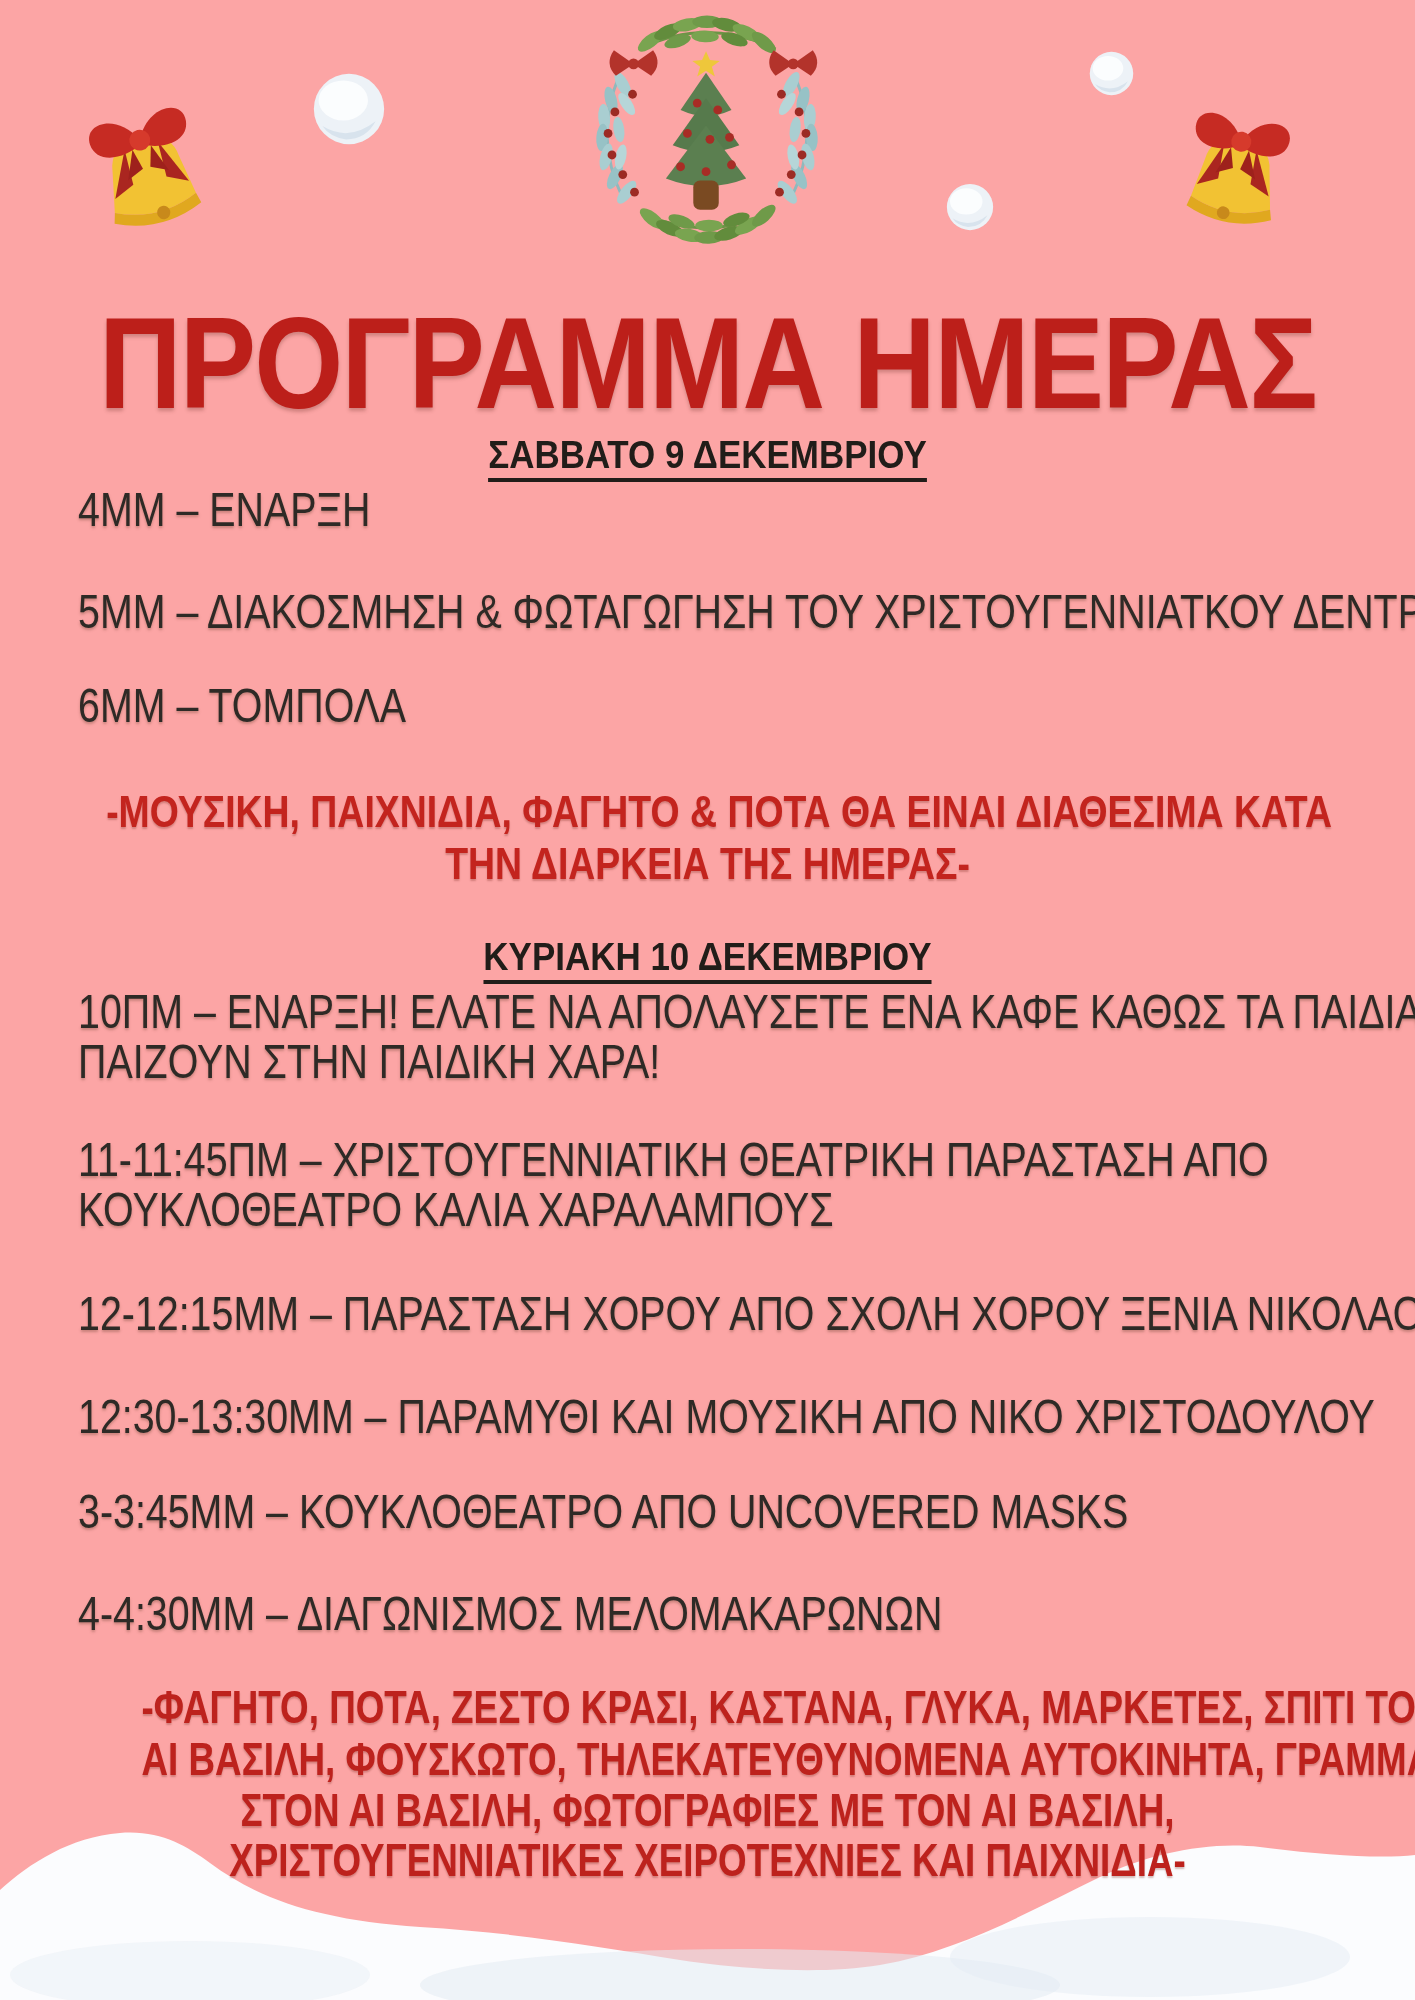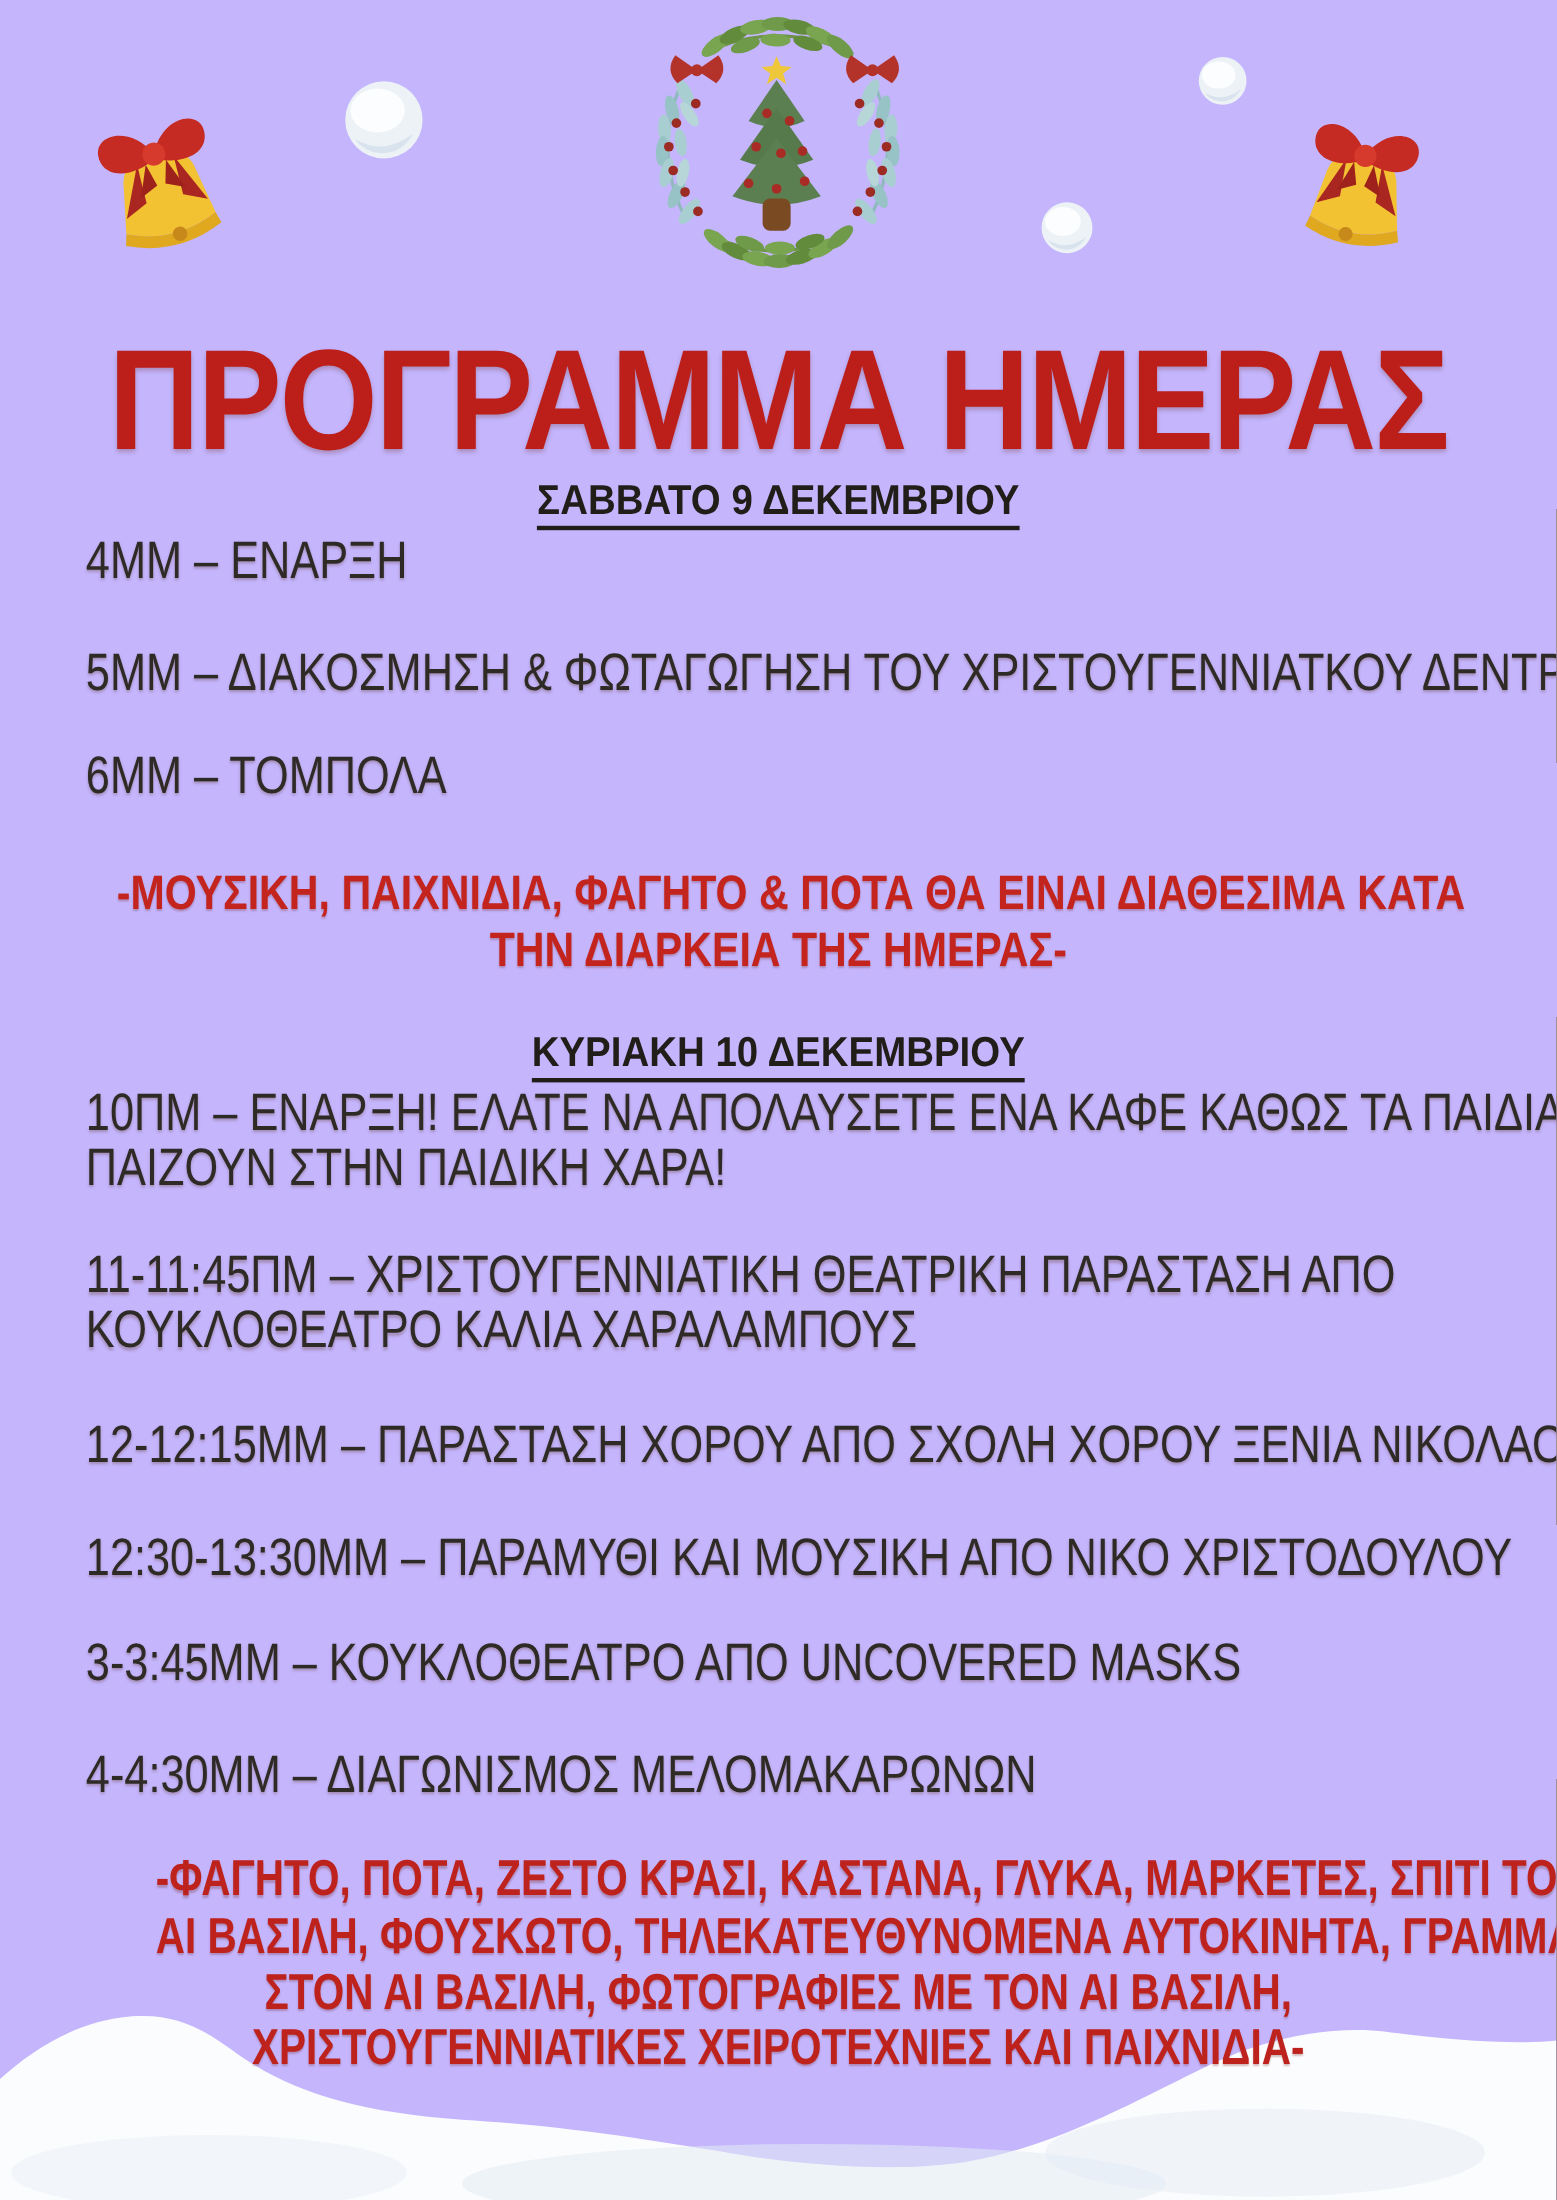--- a/index.html
+++ b/index.html
@@ -1,20 +1,20 @@
 <!DOCTYPE html>
 <html><head>
 <meta charset="utf-8">
 <style>
   html,body { margin:0; padding:0; background:#8a7354; }
   .poster {
     position:relative;
     width:1415px; height:2000px;
     margin:0 auto;
-    background:#c4b5fd;
+    background:#fca5a5;
     overflow:hidden;
     font-family:"Liberation Sans", sans-serif;
   }
   .abs { position:absolute; }
   
   .title {
     left:0; width:100%; top:298px;
     text-align:center;
     font-size:130px; font-weight:700; line-height:1.0;
     letter-spacing:-2px;

